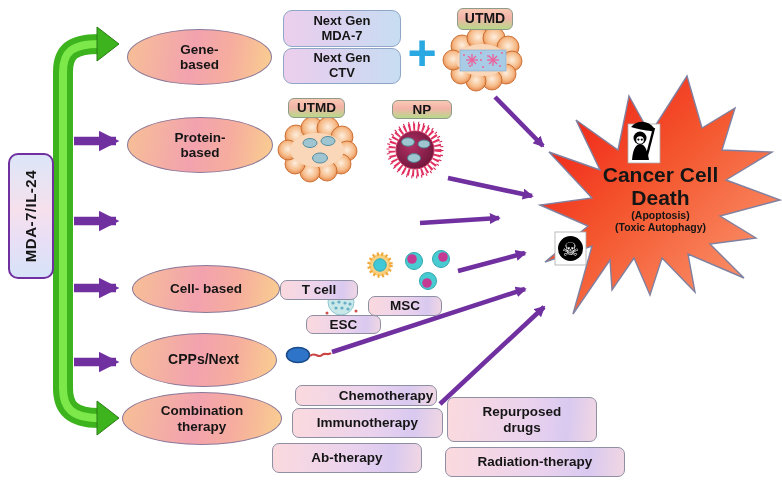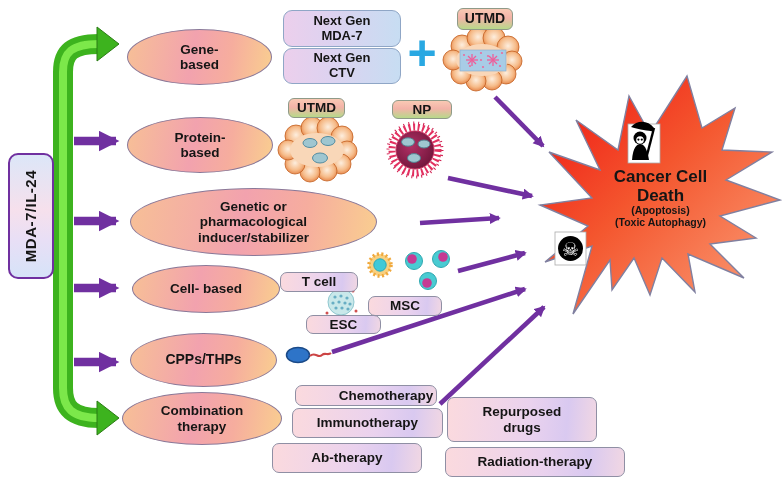--- a/index.html
+++ b/index.html
@@ -14,21 +14,21 @@
         background:linear-gradient(90deg,#eccfec 0%,#ddd2f0 40%,#c7ddf2 100%);}
   .utmdbox{border-radius:6px;border:1.2px solid #8f9a88;
         background:linear-gradient(180deg,#f9c9b4 0%,#f3b3a8 45%,#b8d98a 100%);text-align:center;}
   .pinkbox{border-radius:7px;border:1.3px solid #8f8fa4;
         background:linear-gradient(95deg,#fbdade 0%,#ead2ee 55%,#d9c9f0 80%,#f1d7e3 100%);}
   .mda{border-radius:10px;border:2px solid #7030A0;
         background:linear-gradient(180deg,#dce6f8 0%,#f6e0ec 45%,#e8dff6 70%,#d6e3f8 100%);}
   .vtext{writing-mode:vertical-rl;transform:rotate(180deg);font-weight:bold;font-size:15px;letter-spacing:.5px;}
   .plus{font-size:50px;font-weight:bold;line-height:40px;}
   .outcome{flex-direction:column;background:transparent;border:none;}
-  .outcome .big{font-size:17px;}
+  .outcome .big{font-size:21px;}
   .outcome .small{font-size:10.5px;}
 </style>
 </head>
 <body>
 
 <div class="stage">
 
   <svg class="layer" width="782" height="483" viewBox="0 0 782 483">
     <defs>
       <marker id="ah" markerUnits="strokeWidth" markerWidth="2.6" markerHeight="2.6" refX="2.0" refY="1.2" orient="auto">
@@ -199,39 +199,36 @@
   </svg>
 
   <div class="abs mda" style="left:8px;top:153px;width:46px;height:126px;">
     <span class="vtext">MDA-7/IL-24</span>
   </div>
 
   <div class="abs oval" style="left:127px;top:29px;width:145px;height:56px;font-size:13.5px;">Gene-
 based</div>
   <div class="abs oval" style="left:127px;top:117px;width:146px;height:56px;font-size:13.5px;">Protein-
 based</div>
-  <div class="abs oval" style="left:130px;top:188px;width:247px;height:68px;font-size:13.5px;">Genetic or
-pharmacological
-inducer/stabilizer</div>
   <div class="abs oval" style="left:132px;top:265px;width:148px;height:48px;font-size:13.5px;">Cell- based</div>
-  <div class="abs oval" style="left:130px;top:333px;width:147px;height:54px;font-size:14px;">CPPs/THPs</div>
+  <div class="abs oval" style="left:130px;top:333px;width:147px;height:54px;font-size:14px;">CPPs/Next</div>
   <div class="abs oval" style="left:122px;top:392px;width:160px;height:53px;font-size:13.5px;">Combination
 therapy</div>
 
   <div class="abs nextgen" style="left:283px;top:10px;width:118px;height:37px;font-size:13px;">Next Gen
 MDA-7</div>
   <div class="abs nextgen" style="left:283px;top:48px;width:118px;height:36px;font-size:13px;">Next Gen
 CTV</div>
   <div class="abs plus" style="left:404px;top:30px;width:36px;height:46px;color:#29a8e2;">+</div>
   <div class="abs utmdbox" style="left:457px;top:8px;width:56px;height:22px;font-size:14px;">UTMD</div>
 
   <div class="abs utmdbox" style="left:288px;top:98px;width:57px;height:20px;font-size:13.5px;">UTMD</div>
   <div class="abs utmdbox" style="left:392px;top:100px;width:60px;height:19px;font-size:13.5px;">NP</div>
 
-  <div class="abs pinkbox" style="left:280px;top:272px;width:78px;height:20px;font-size:13.5px;">T cell</div>
+  <div class="abs pinkbox" style="left:280px;top:280px;width:78px;height:20px;font-size:13.5px;">T cell</div>
   <div class="abs pinkbox" style="left:368px;top:288px;width:74px;height:20px;font-size:13.5px;margin-top:8px;">MSC</div>
   <div class="abs pinkbox" style="left:272px;top:315px;width:75px;height:19px;font-size:13.5px;margin-left:34px;">ESC</div>
 
   <div class="abs pinkbox" style="left:295px;top:385px;width:142px;height:21px;font-size:13.5px;padding-left:40px;">Chemotherapy</div>
   <div class="abs pinkbox" style="left:292px;top:408px;width:151px;height:30px;font-size:13.5px;">Immunotherapy</div>
   <div class="abs pinkbox" style="left:272px;top:443px;width:150px;height:30px;font-size:13.5px;">Ab-therapy</div>
   <div class="abs pinkbox" style="left:447px;top:397px;width:150px;height:45px;font-size:13.5px;">Repurposed
 drugs</div>
   <div class="abs pinkbox" style="left:445px;top:447px;width:180px;height:30px;font-size:13.5px;">Radiation-therapy</div>
 

